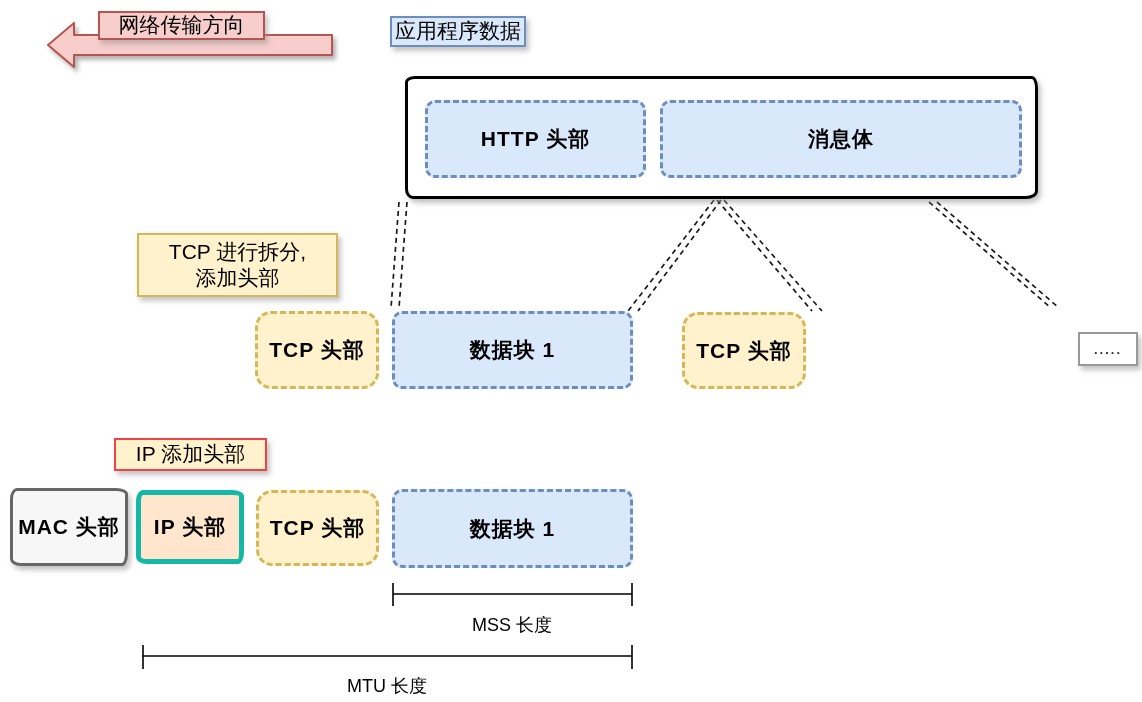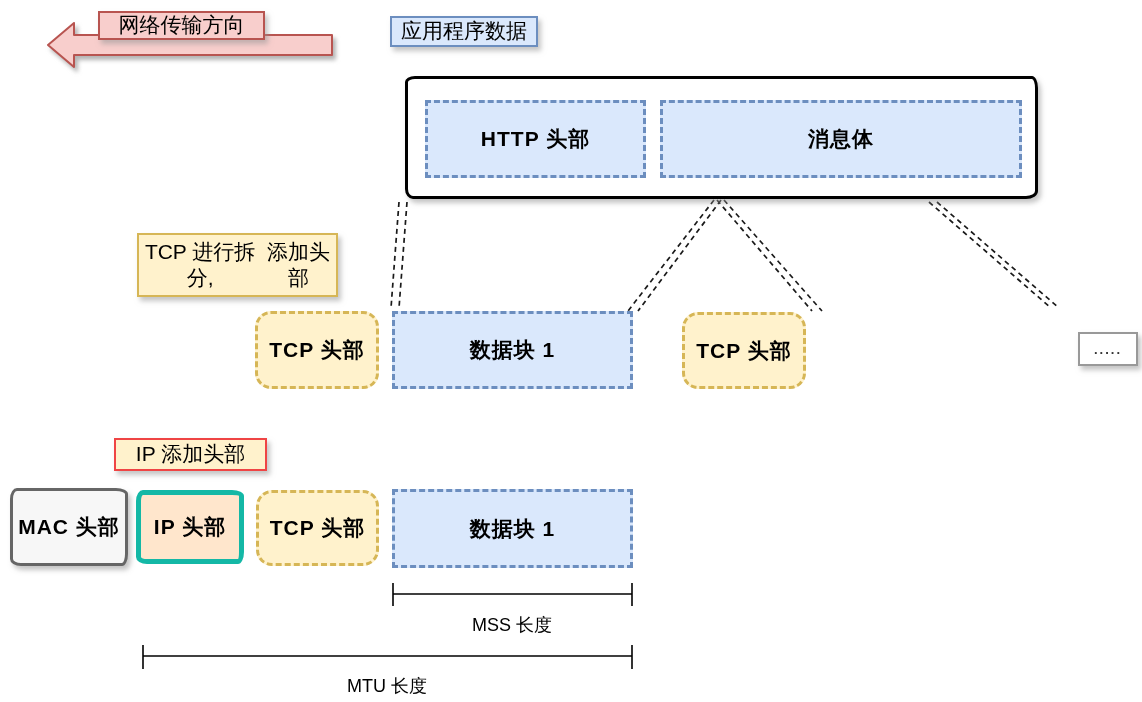--- a/index.html
+++ b/index.html
@@ -13,21 +13,21 @@
   .shadow{box-shadow:3px 4px 5px rgba(150,150,150,0.55);}
   .lbl{font-size:21px;line-height:1.25;}
   .boldtxt{font-weight:700;font-size:21px;letter-spacing:1px;}
 
   .pink-label{background:#f8cecc;border:2px solid #b85450;}
   .blue-label{background:#dae8fc;border:2px solid #6c8ebf;}
   .yellow-label{background:#fff2cc;border:2px solid #d6b656;}
   .ipnote-label{background:#fff2cc;border:2px solid #ef4444;}
 
   .bigbox{background:#ffffff;border:3px solid #000000;border-radius:10px 6px 12px 8px / 6px 12px 8px 10px;}
-  .blue-dashed{background:#dae8fc;border:3px dashed #6c8ebf;border-radius:0;}
+  .blue-dashed{background:#dae8fc;border:3px dashed #6c8ebf;border-radius:10px;}
   .yellow-dashed{background:#fff2cc;border:3px dashed #d6b656;border-radius:16px;}
   .mac-box{background:#f7f7f7;border:3px solid #666666;}
   .ip-box{background:#ffe6cc;border:5px solid #14b8a6;}
   .ellipsis-box{background:#ffffff;border:2px solid #999999;font-size:13px;font-weight:700;color:#333;letter-spacing:2px;}
 
   .measure-label{font-size:18px;text-align:center;}
   svg{position:absolute;left:0;top:0;pointer-events:none;}
   .arrow-shape{filter:drop-shadow(3px 4px 2px rgba(130,130,130,0.6));}
 </style>
 </head>
@@ -58,29 +58,29 @@
 
     <g stroke="#000000" stroke-width="1.6">
       <line x1="143" y1="656" x2="632" y2="656"></line>
       <line x1="143" y1="645" x2="143" y2="669"></line>
       <line x1="632" y1="645" x2="632" y2="669"></line>
     </g>
   </svg>
 
   <div class="abs box lbl pink-label shadow" style="left:98px;top:3px;width:167px;height:29px;margin-top:8px;">网络传输方向</div>
 
-  <div class="abs box lbl blue-label shadow" style="left:390px;top:16px;width:148px;height:31px;">应用程序数据</div>
+  <div class="abs box lbl blue-label shadow" style="left:390px;top:16px;width:136px;height:31px;">应用程序数据</div>
 
   <div class="abs bigbox shadow" style="left:405px;top:76px;width:633px;height:123px;"></div>
 
   <div class="abs box boldtxt blue-dashed" style="left:425px;top:100px;width:221px;height:78px;">HTTP 头部</div>
 
   <div class="abs box boldtxt blue-dashed" style="left:660px;top:100px;width:362px;height:78px;">消息体</div>
 
-  <div class="abs box lbl yellow-label shadow" style="left:137px;top:233px;width:201px;height:64px;flex-direction:row;">
+  <div class="abs box lbl yellow-label shadow" style="left:137px;top:233px;width:201px;height:64px;flex-direction:column;">
     <span>TCP 进行拆分,</span>
     <span>添加头部</span>
   </div>
 
   <div class="abs box boldtxt yellow-dashed" style="left:255px;top:311px;width:124px;height:78px;">TCP 头部</div>
 
   <div class="abs box boldtxt blue-dashed" style="left:392px;top:311px;width:241px;height:78px;">数据块 1</div>
 
   <div class="abs box boldtxt yellow-dashed" style="left:682px;top:312px;width:124px;height:77px;">TCP 头部</div>
 

